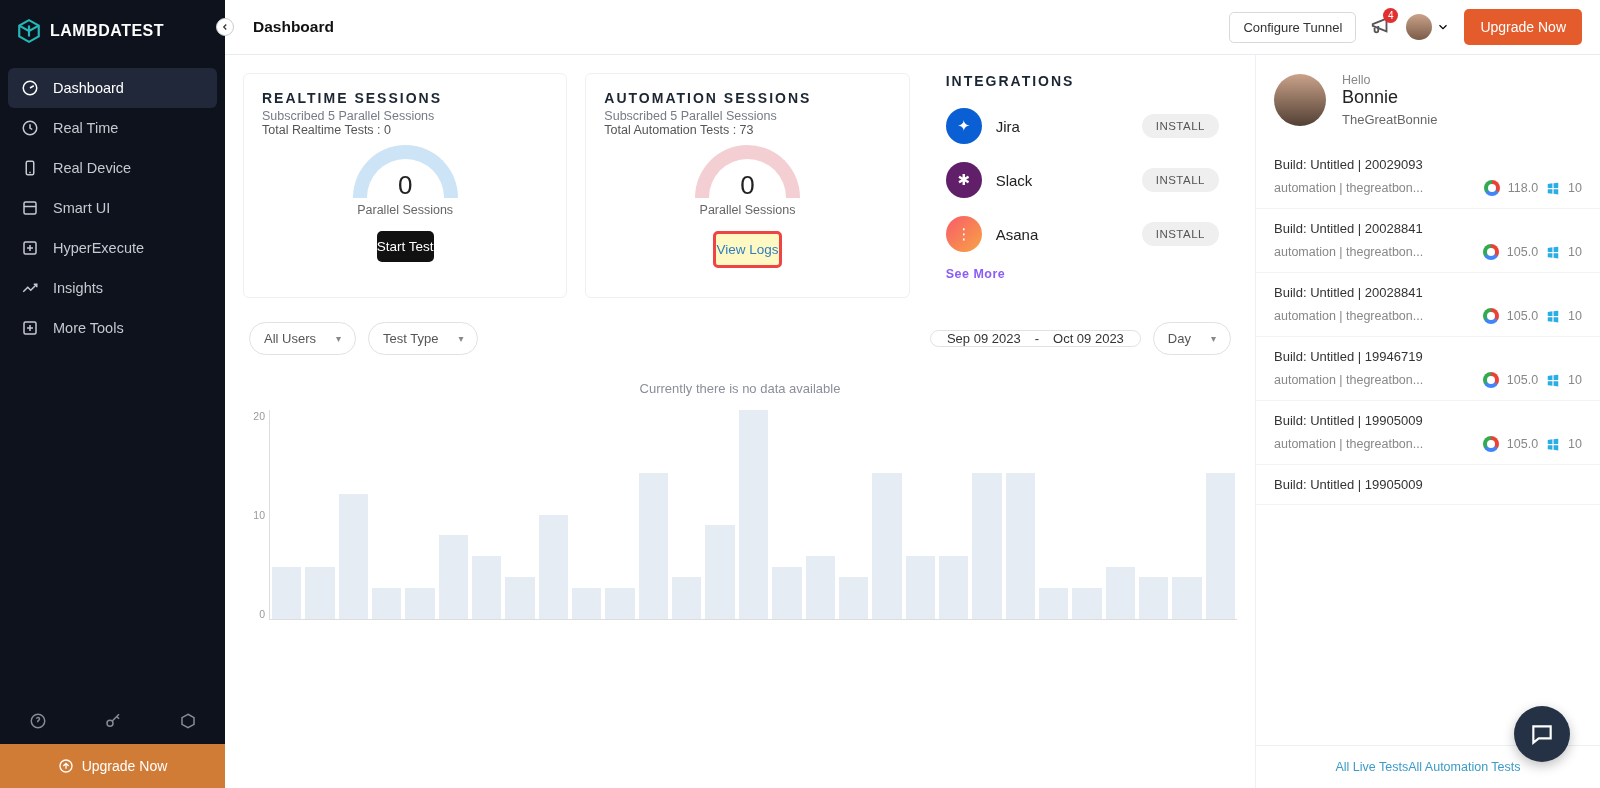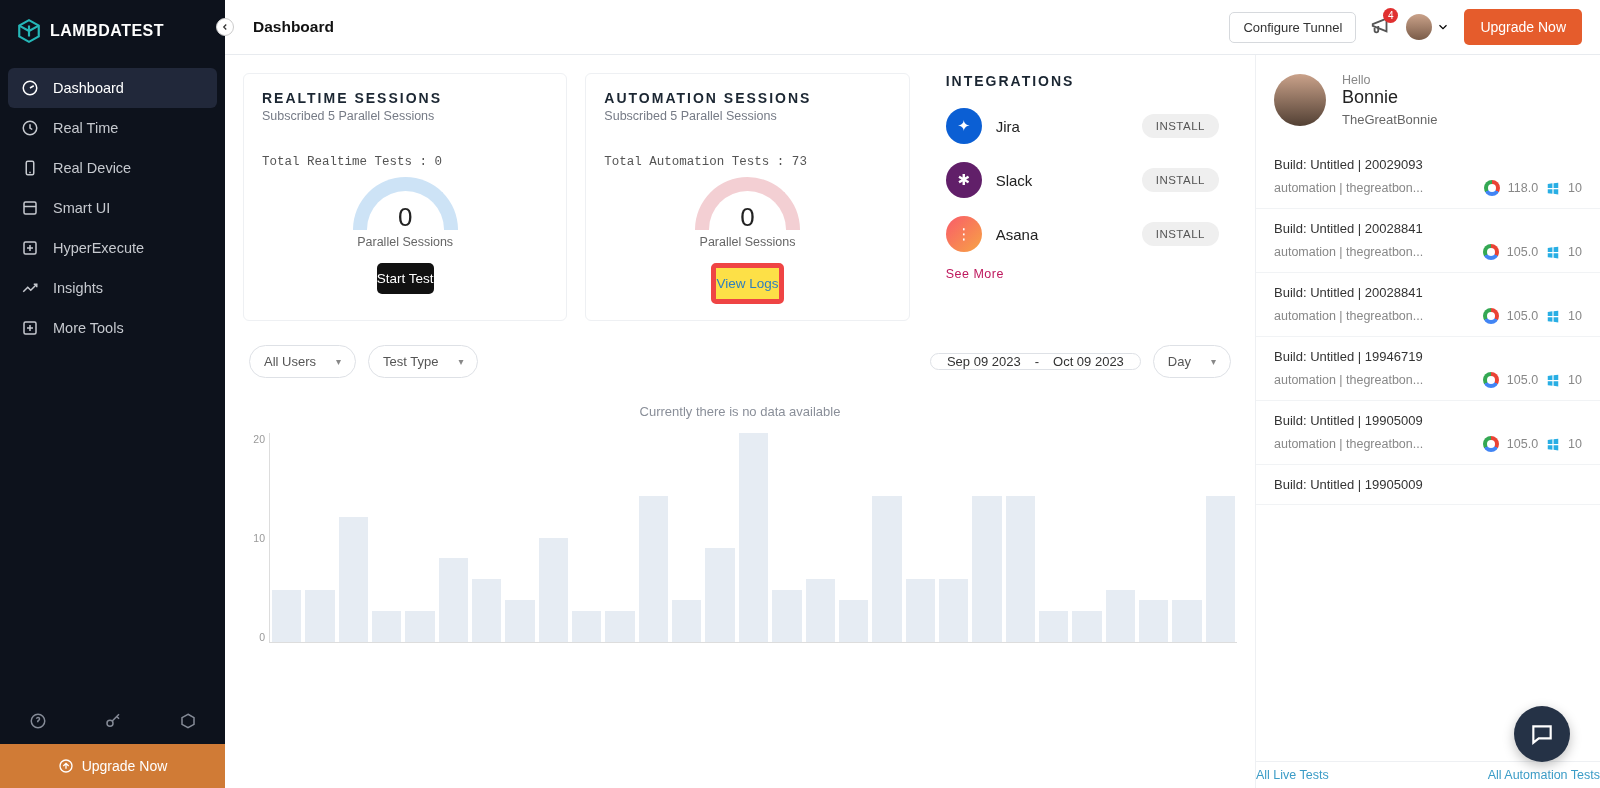--- a/index.html
+++ b/index.html
@@ -37,40 +37,40 @@
     
     .content { flex: 1; display: flex; overflow: hidden; }
     .center-col { flex: 1; padding: 18px 18px 0 18px; overflow-y: auto; }
     .right-col { width: 345px; border-left: 1px solid #eef0f3; background: #fff; display: flex; flex-direction: column; }
     
     
     .cards-row { display: flex; gap: 18px; }
     .card { background: #fff; border: 1px solid #eef0f3; border-radius: 6px; padding: 16px 18px; flex: 1; }
     .card h3 { font-size: 14px; letter-spacing: 2px; font-weight: 700; color: #1b2632; }
     .card .sub { font-size: 12.5px; color: #767b86; margin-top: 3px; }
-    .card .total { font-size: 12.5px; color: #555; margin-top: 32px; font-family: Liberation Mono, monospace; }
+    .card .total { font-size: 12.5px; color: #555; margin-top: 0; }
     .gauge-wrap { display: flex; flex-direction: column; align-items: center; margin-top: 8px; }
     .gauge { width: 105px; height: 53px; border-top-left-radius: 105px; border-top-right-radius: 105px; border: 14px solid #cde3f6; border-bottom: none; }
     .gauge.pink { border-color: #f3cfd3; }
     .gauge-num { font-size: 26px; font-weight: 500; color: #222; margin-top: -28px; }
     .gauge-lbl { font-size: 12.5px; color: #666; margin-top: 2px; }
     .action-btn { margin-top: 14px; padding: 8px 0; border-radius: 5px; font-size: 13.5px; }
     .start-btn { background: #111; color: #fff; border: none; }
-    .view-btn { background: #fde047; color: #2f7ebf; border: 5px solid #ef4444; }
+    .view-btn { background: #fef9c3; color: #2f7ebf; border: 3px solid #ef4444; }
     
     
     .integrations h3 { font-size: 14px; letter-spacing: 2px; font-weight: 700; color: #1b2632; margin-bottom: 10px; }
     .int-row { display: flex; align-items: center; gap: 14px; padding: 9px 0; }
     .int-logo { width: 36px; height: 36px; border-radius: 50%; display: flex; align-items: center; justify-content: center; color: #fff; font-size: 15px; }
     .jira { background: #0b5fd4; }
     .slack { background: #611f69; }
     .asana { background: linear-gradient(135deg,#f95b6a,#f7a444); }
     .int-name { flex: 1; font-size: 15px; color: #222; }
     .install-btn { background: #efefef; border: none; border-radius: 14px; padding: 6px 14px; font-size: 11.5px; color: #555; letter-spacing: 0.5px; }
-    .see-more { color: #be185d; font-size: 12.5px; font-weight: 400; letter-spacing: 0.5px; margin-top: 6px; display: inline-block; }
+    .see-more { color: #8b5cf6; font-size: 12.5px; font-weight: 700; letter-spacing: 0.5px; margin-top: 6px; display: inline-block; }
     
     
     .filters-row { display: flex; align-items: center; gap: 12px; margin-top: 24px; padding: 0 6px; }
     .dropdown { border: 1px solid #dee1e6; background: #fff; border-radius: 18px; padding: 8px 14px; font-size: 13px; color: #555; display: flex; align-items: center; gap: 20px; }
     .chv { font-size: 10px; color: #888; }
     .spacer { flex: 1; }
     .date-range { display: flex; align-items: center; gap: 14px; border: 1px solid #dee1e6; border-radius: 18px; padding: 0 16px; font-size: 13px; color: #333; }
     
     
     .chart-area { margin-top: 12px; }
@@ -90,21 +90,21 @@
     .tab { flex: 1; text-align: center; padding: 13px 0; font-size: 12.5px; letter-spacing: 1px; font-weight: 600; color: #888; }
     .tab.active { color: #333; border-bottom: 2px solid #2d9e8f; }
     .tests { flex: 1; overflow-y: auto; }
     .test-row { padding: 12px 18px; border-bottom: 1px solid #f1f3f5; }
     .test-build { font-size: 13px; color: #333; }
     .test-meta { display: flex; align-items: center; gap: 8px; margin-top: 8px; font-size: 12.5px; color: #888; }
     .test-user { flex: 1; overflow: hidden; text-overflow: ellipsis; white-space: nowrap; }
     .chrome-icon { width: 16px; height: 16px; border-radius: 50%; background: conic-gradient(#ea4335 0 120deg,#4285f4 120deg 240deg,#34a853 240deg 360deg); position: relative; }
     .chrome-icon::after { content:''; position:absolute; inset:4px; background:#fff; border-radius:50%; }
     .win-icon { width: 14px; height: 14px; color: #28aee4; }
-    .links-row { display: flex; justify-content: space-between; padding: 6px 0; font-size: 12.5px; color: #3b9cc7; border-top: 1px solid #eef0f3; }
+    .links-row { display: flex; justify-content: center; padding: 14px 0; font-size: 12.5px; color: #3b9cc7; border-top: 1px solid #eef0f3; }
     
     
     .chat-fab { position: fixed; right: 30px; bottom: 26px; width: 56px; height: 56px; border-radius: 50%; background: #253246; color: #fff; display: flex; align-items: center; justify-content: center; box-shadow: 0 4px 12px rgba(0,0,0,0.25); }
   </style>
 </head>
 <body>
 
 <div class="app">
 
   <aside class="sidebar">

